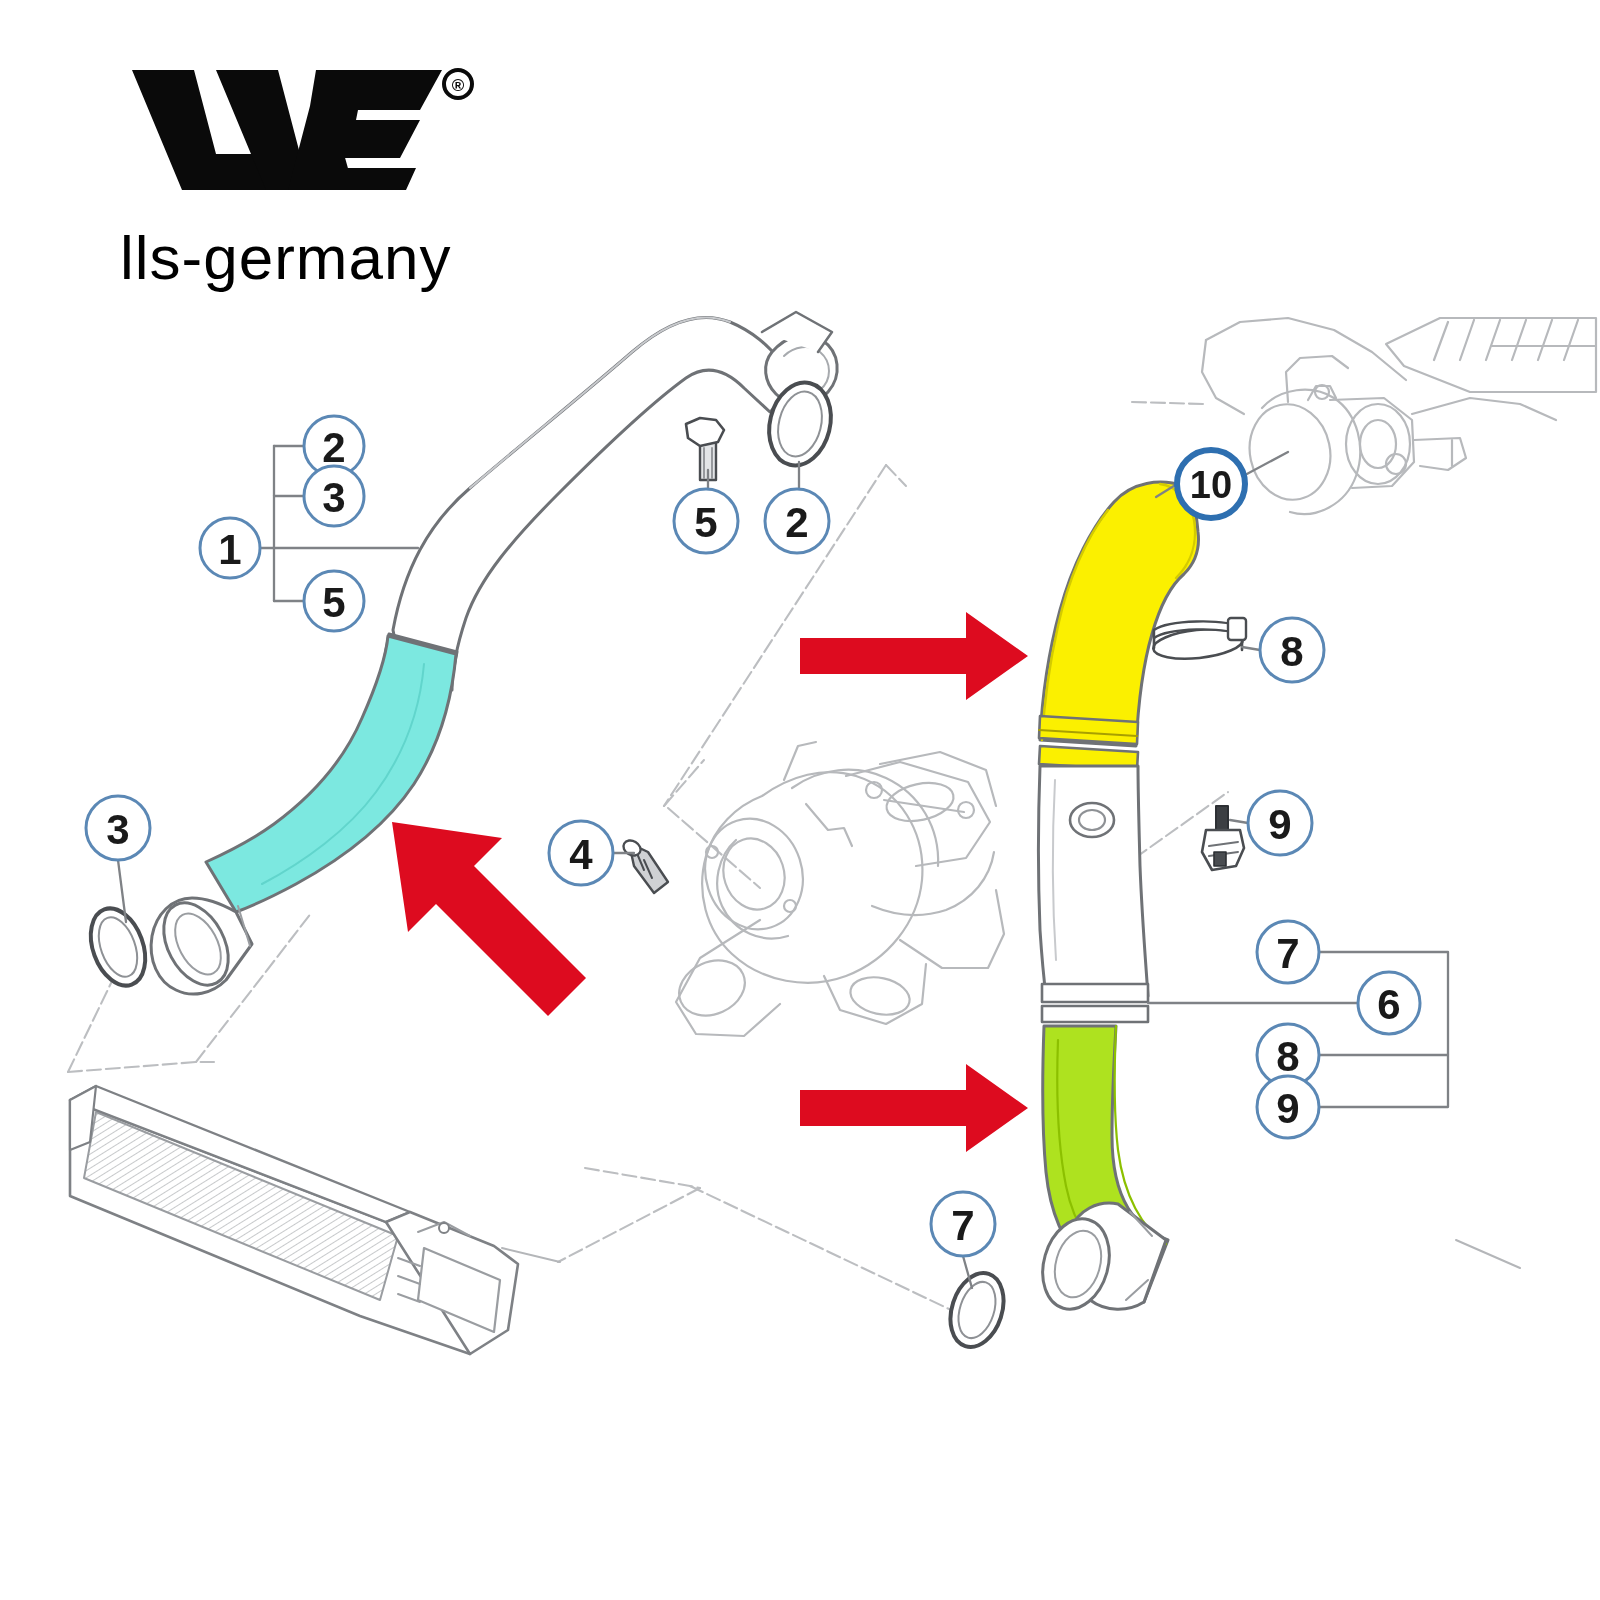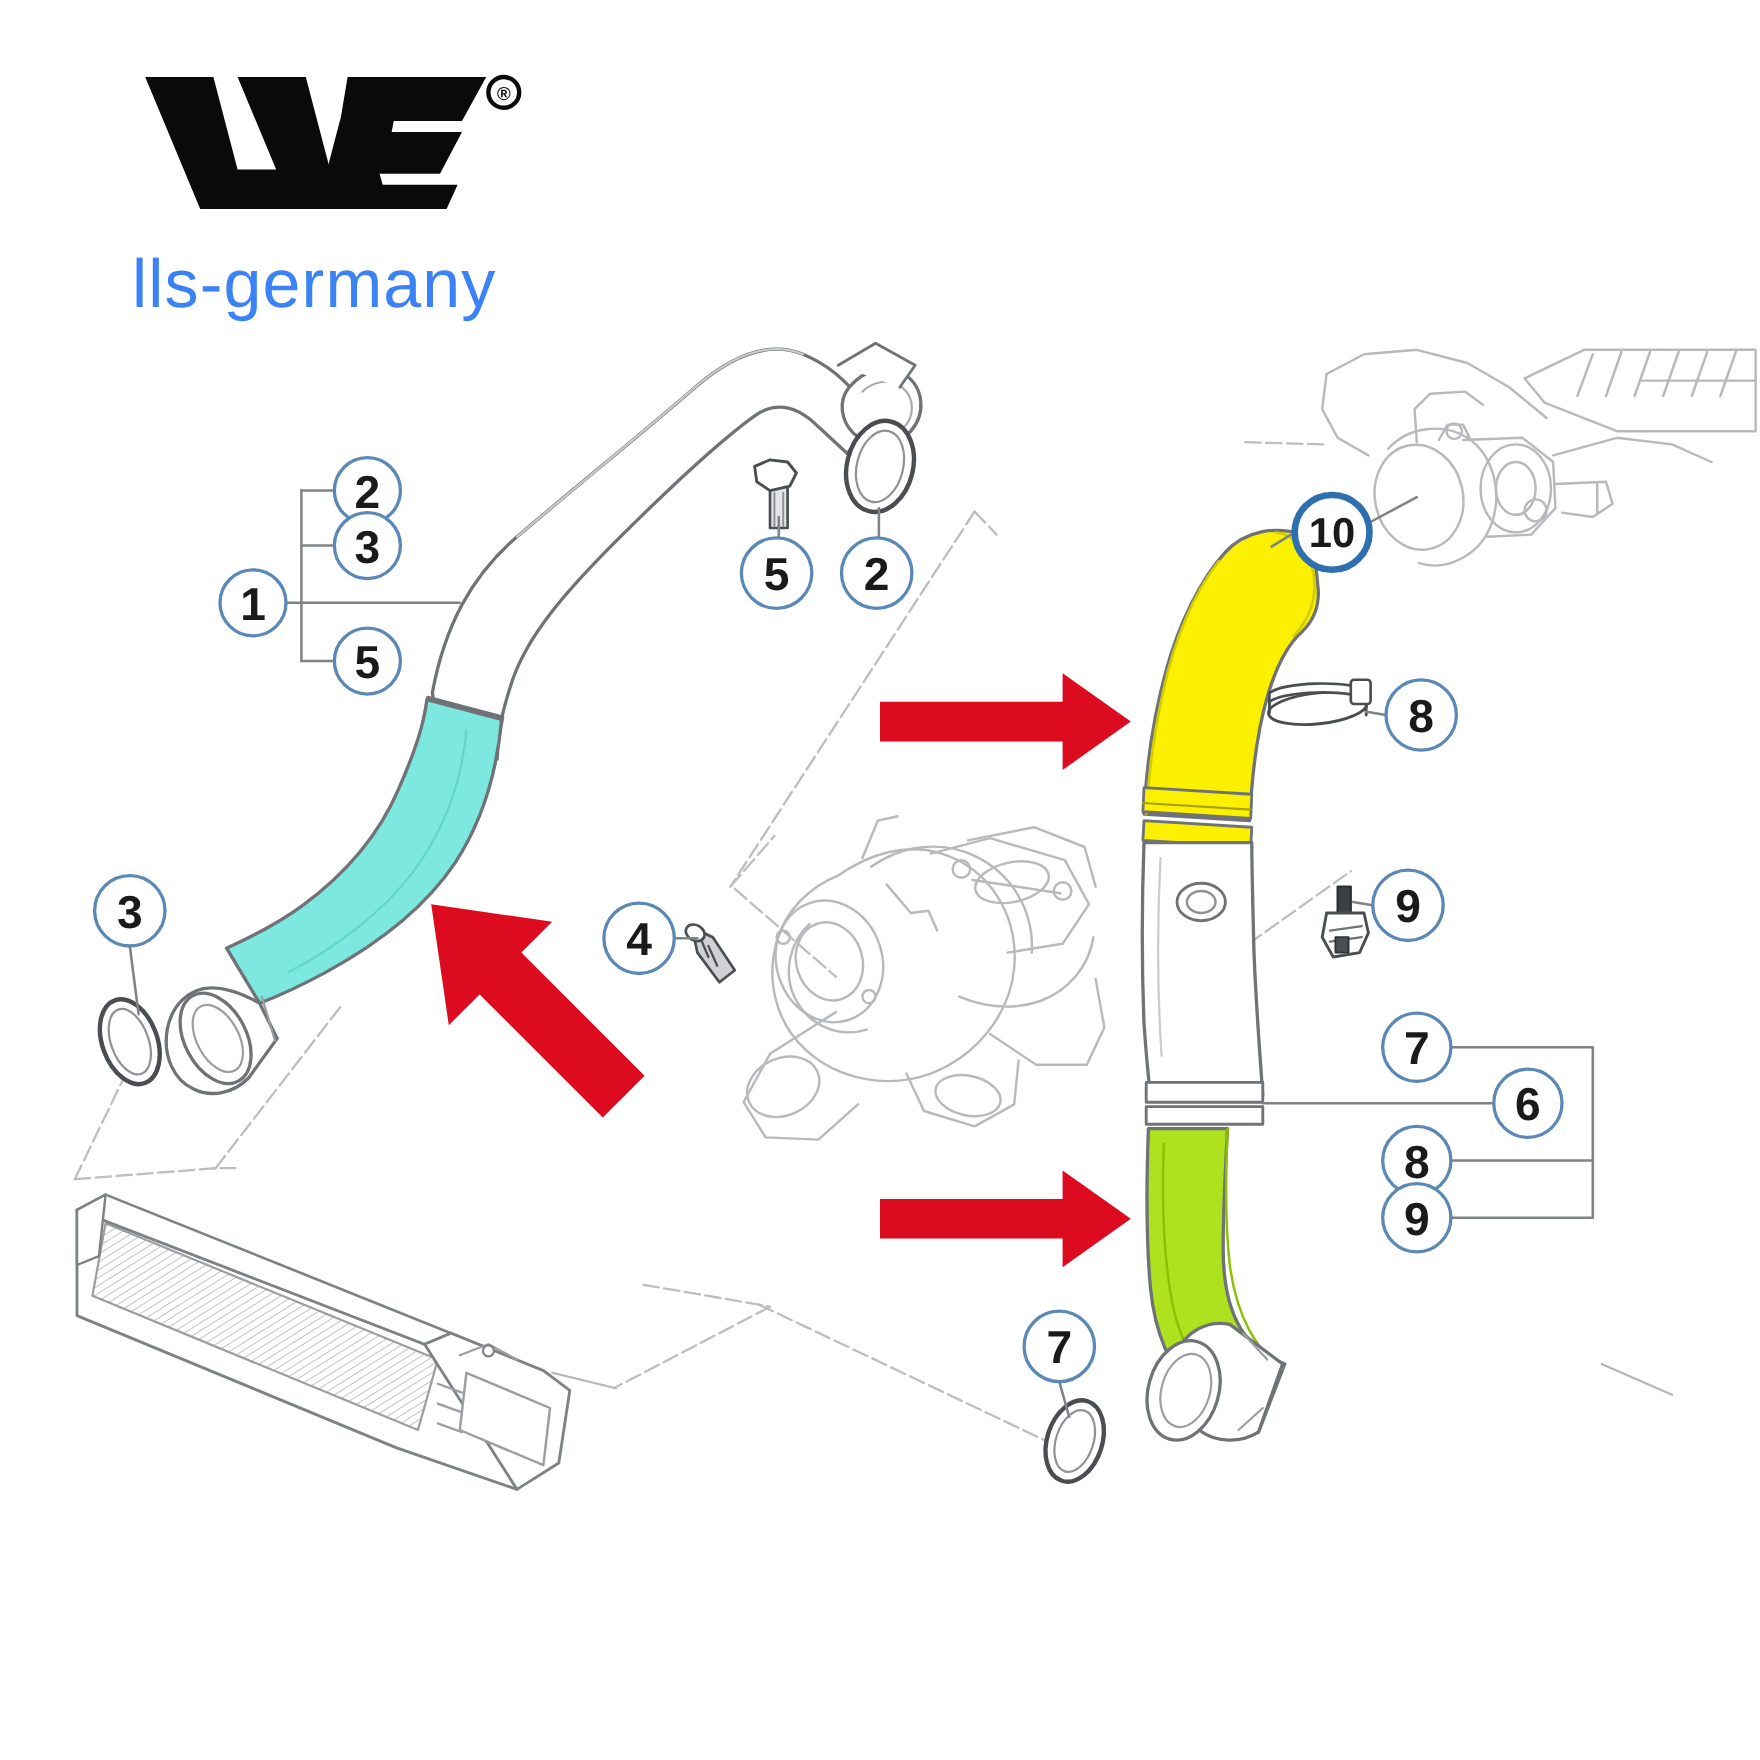--- a/index.html
+++ b/index.html
@@ -28,21 +28,21 @@
     position: absolute;
     left: 120px;
     top: 62px;
     width: 420px;
   }
   .brand-name {
     font-family: "Liberation Sans", sans-serif;
     font-size: 62px;
     letter-spacing: 1px;
     font-weight: 400;
-    color: #3b82f6;
+    color: #000000;
     margin-top: 6px;
     white-space: nowrap;
   }
   .callout-num {
     font-family: "Liberation Sans", sans-serif;
     font-weight: 700;
     fill: #1a1a1a;
     text-anchor: middle;
     dominant-baseline: central;
   }

